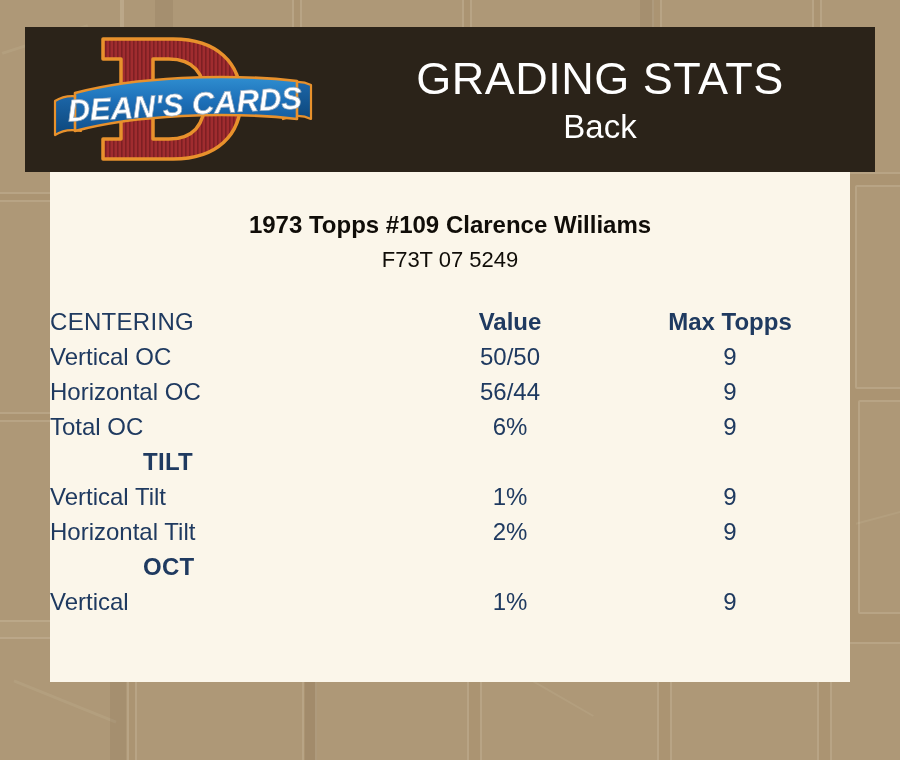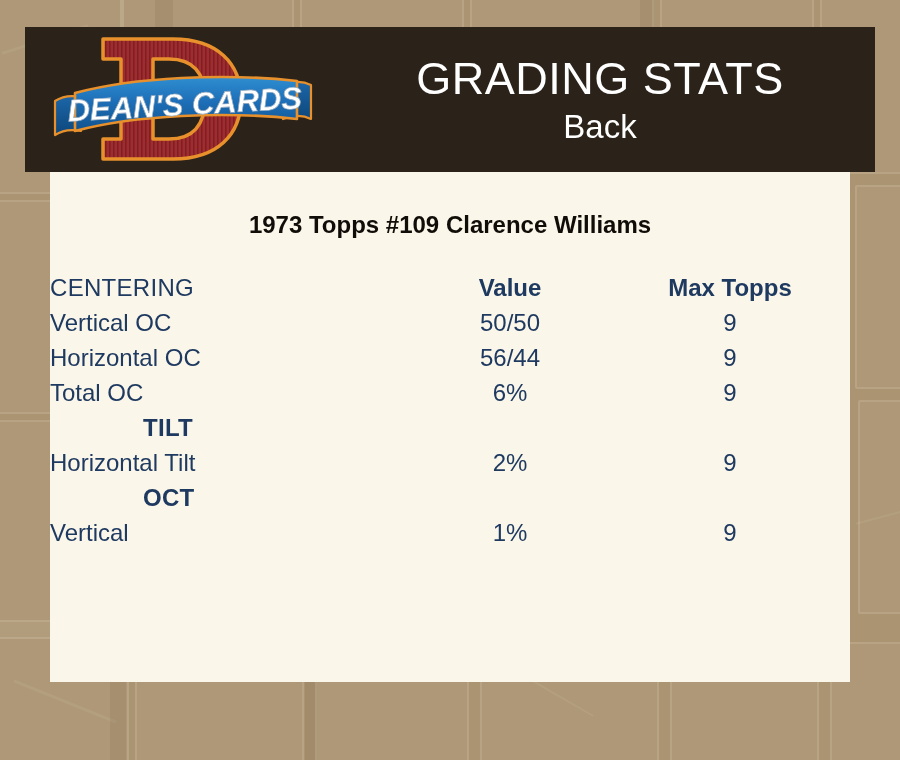--- a/index.html
+++ b/index.html
@@ -244,20 +244,21 @@
 
     <div class="header-titles">
       <div class="header-title">GRADING STATS</div>
       <div class="header-subtitle">Back</div>
     </div>
   </div>
 
   <div class="panel">
 
     <div class="card-title">1973 Topps #109 Clarence Williams</div>
+    <div class="card-subtitle">F73T 07 5249</div>
 
     <table class="stats">
       <colgroup>
         <col class="c-label">
           <col class="c-value">
           <col class="c-grade">
       </colgroup>
       <thead>
         <tr>
           <th class="th-section">CENTERING</th>
@@ -282,20 +283,25 @@
           <td class="val">6%</td>
           <td class="grd">9</td>
         </tr>
 
         <tr class="sec-head">
           <td class="lbl">TILT</td>
           <td></td>
           <td></td>
         </tr>
         <tr class="row">
+          <td class="lbl">Vertical Tilt</td>
+          <td class="val">1%</td>
+          <td class="grd">9</td>
+        </tr>
+        <tr class="row">
           <td class="lbl">Horizontal Tilt</td>
           <td class="val">2%</td>
           <td class="grd">9</td>
         </tr>
 
         <tr class="sec-head">
           <td class="lbl">OCT</td>
           <td></td>
           <td></td>
         </tr>

